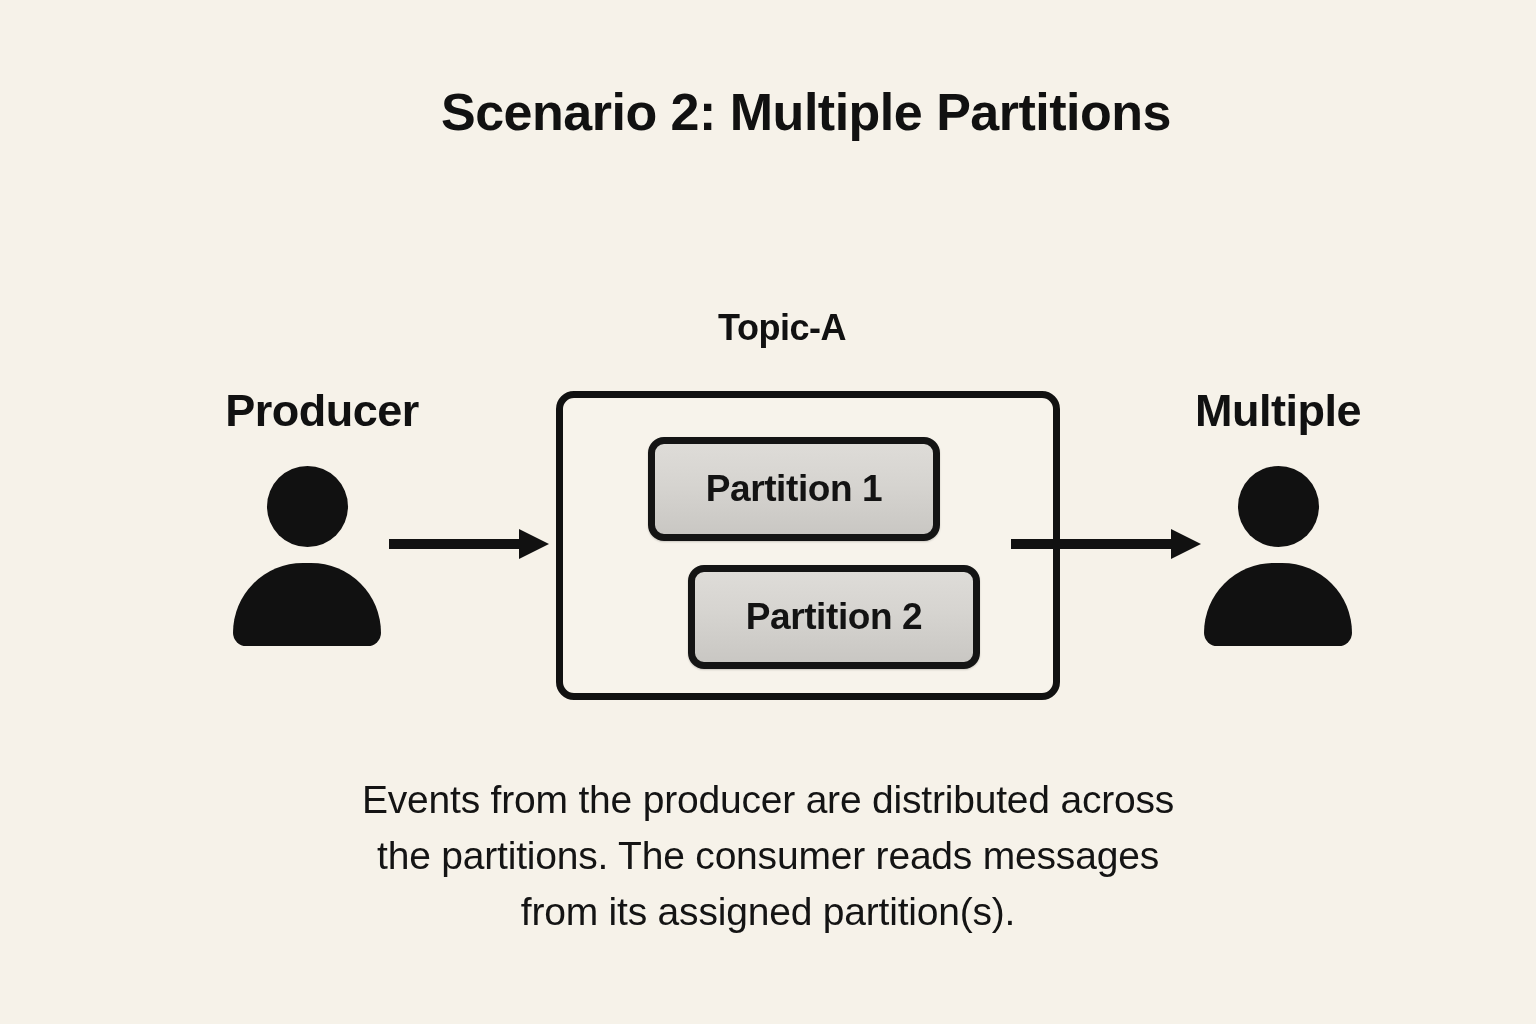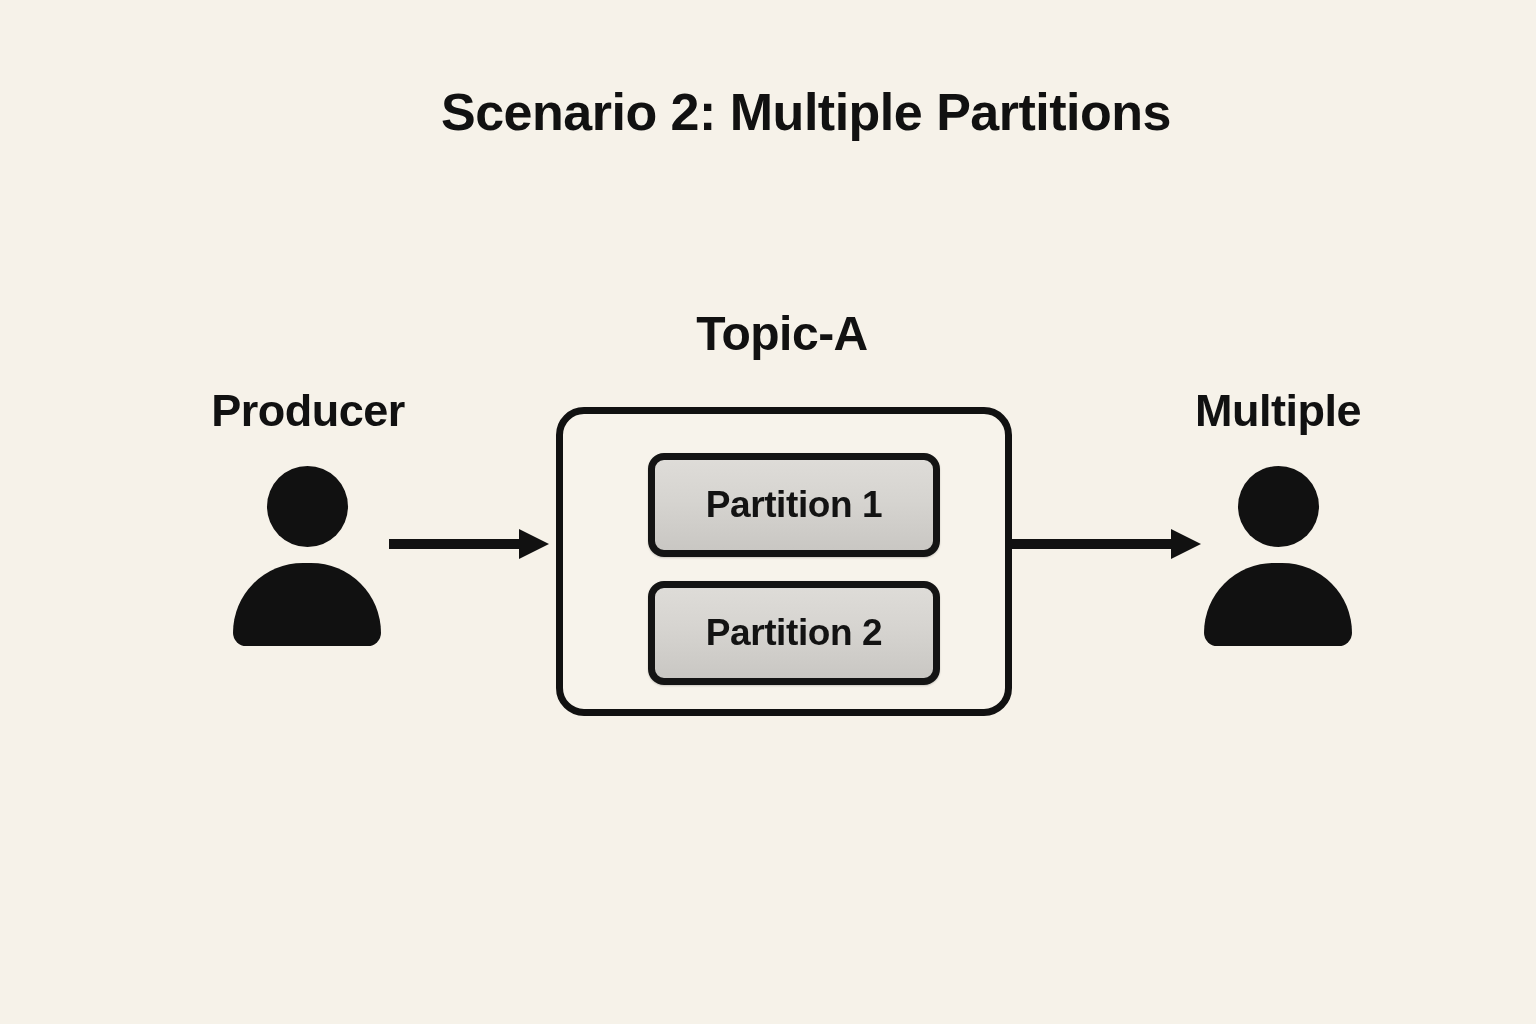--- a/index.html
+++ b/index.html
@@ -43,37 +43,37 @@
     position: absolute;
     font-size: 45px;
     font-weight: bold;
     letter-spacing: -0.5px;
     color: #111111;
     text-align: center;
     line-height: 1;
     white-space: nowrap;
   }
   #producer-label {
-    left: 108px;
+    left: 122px;
     top: 388px;
     width: 400px;
   }
   #consumer-label {
     left: 1078px;
     top: 388px;
     width: 400px;
   }
 
   #topic-label {
     position: absolute;
     left: 582px;
     top: 310px;
     width: 400px;
     text-align: center;
-    font-size: 48px;
+    font-size: 36px;
     font-weight: bold;
     letter-spacing: -0.5px;
     color: #111111;
     line-height: 1;
     white-space: nowrap;
   }
 
   
   .person {
     position: absolute;
@@ -129,26 +129,26 @@
     border-bottom: 15px solid transparent;
     border-left: 30px solid #111111;
   }
   #arrow-producer .head { left: 130px; }
   #arrow-consumer .head { left: 160px; }
 
   
   #topic-box {
     position: absolute;
     left: 556px;
-    top: 407px;
-    width: 456px;
+    top: 391px;
+    width: 504px;
     height: 309px;
     box-sizing: border-box;
     border: 7px solid #111111;
-    border-radius: 28px;
+    border-radius: 18px;
     background: #f7f3eb;
   }
 
   
   #partitions {
     position: absolute;
     left: 85px;
     top: 39px;
     width: 292px;
   }
@@ -157,21 +157,21 @@
     width: 292px;
     height: 104px;
     border: 7px solid #141414;
     border-radius: 16px;
     background: linear-gradient(to bottom, #dedcd8 0%, #d6d4d0 45%, #c9c7c3 100%);
     display: flex;
     align-items: center;
     justify-content: center;
     box-shadow: 0 1px 2px rgba(0,0,0,0.18);
   }
-  .partition + .partition { margin-top: 24px; }
+  .partition + .partition { margin-top: 24px; margin-left: 40px; }
   .partition-label {
     font-size: 37px;
     font-weight: bold;
     letter-spacing: -0.4px;
     color: #131313;
     white-space: nowrap;
   }
 
   
   #caption {
@@ -222,14 +222,19 @@
     <div class="shaft"></div>
     <div class="head"></div>
   </div>
 
   <div id="consumer-label" class="role-label">Multiple</div>
   <div id="consumer-person" class="person">
     <div class="head"></div>
     <div class="body"></div>
   </div>
 
+  <div id="caption">
+    <span class="cap-line">Events from the producer are distributed across</span>
+    <span class="cap-line">the partitions. The consumer reads messages</span>
+    <span class="cap-line">from its assigned partition(s).</span>
+  </div>
 
 </div>
 
 </body></html>

